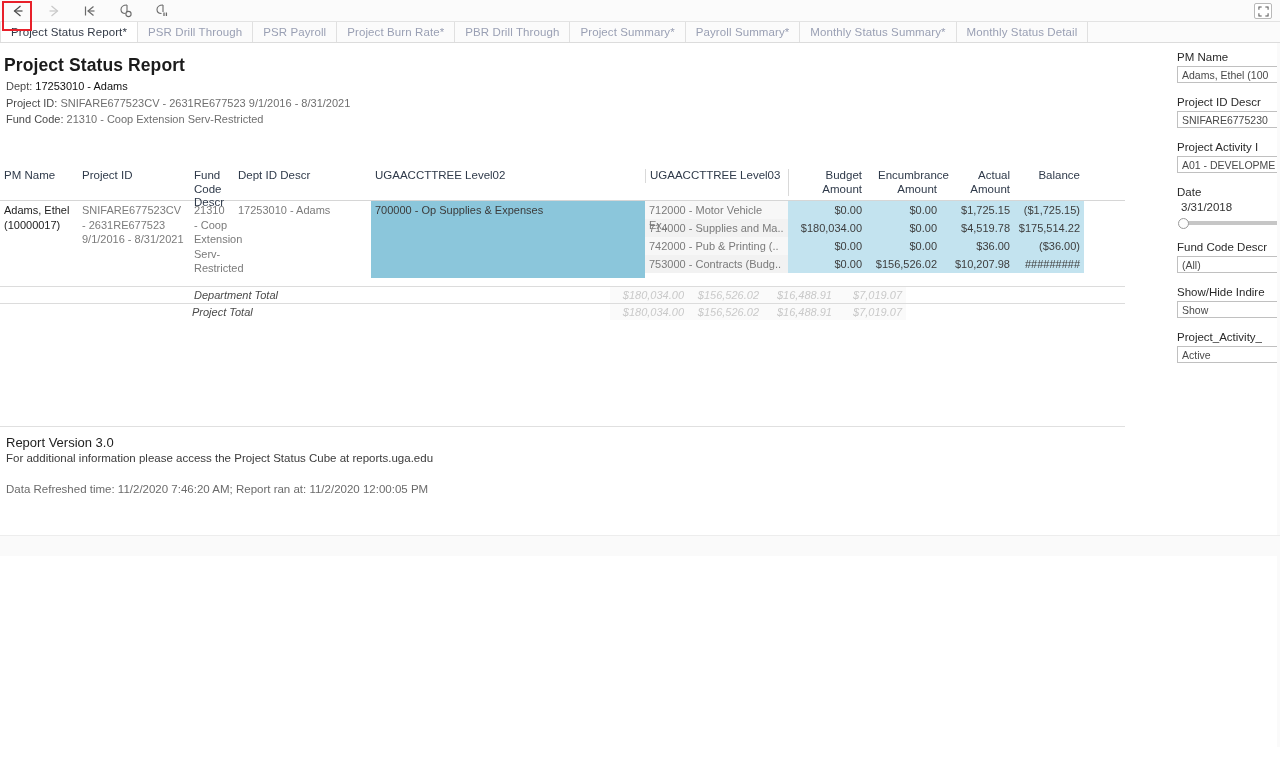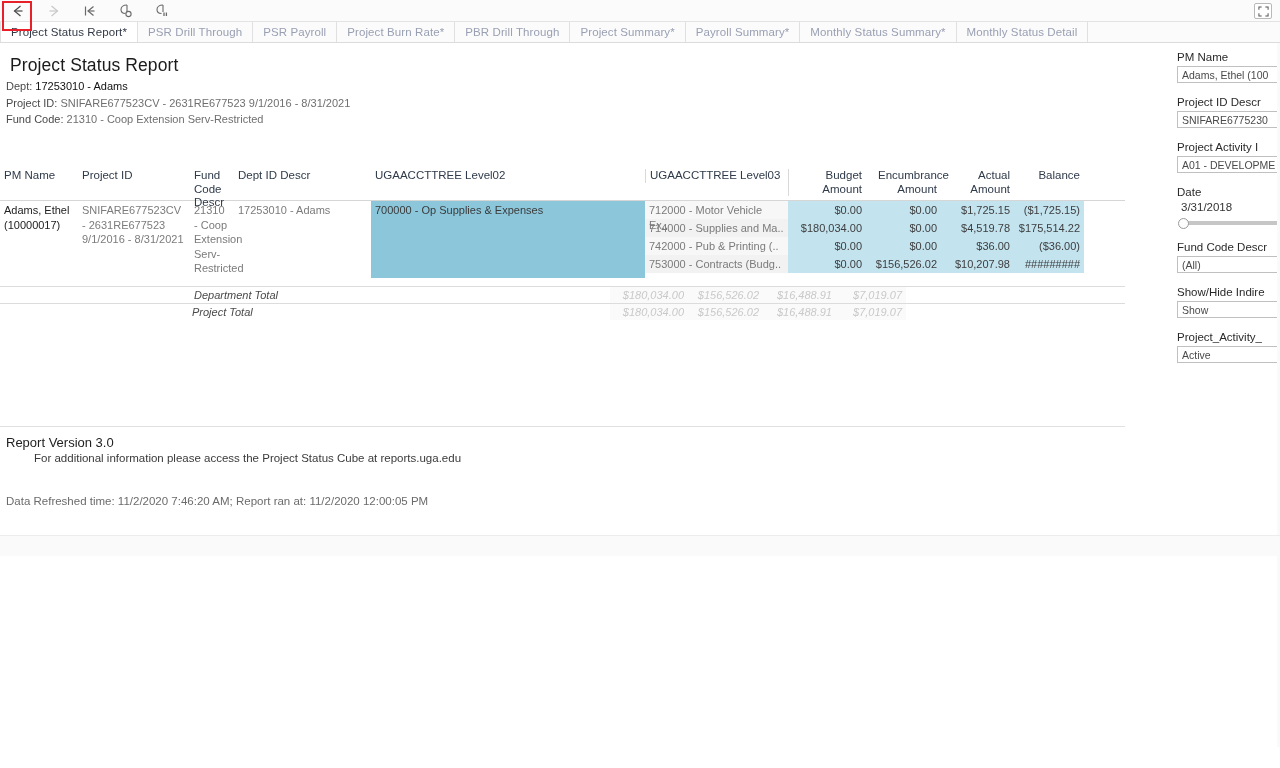--- a/index.html
+++ b/index.html
@@ -47,21 +47,21 @@
   }
   .tab.active { color:#333a47; background:#ffffff; }
   .tab:first-child { border-left:1px solid #e0e0e0; }
 
   
   .report {
     position:absolute; top:43px; left:0; width:1170px; height:725px;
     background:#fff; overflow:hidden;
   }
   .rpt-title {
-    font-size:17.5px; color:#1b1b1b; margin:12px 0 3px 10px; font-weight:400;
+    font-size:17.5px; color:#1b1b1b; margin:12px 0 3px 4px; font-weight:700;
     letter-spacing:.1px;
   }
   .meta-line { font-size:11px; color:#4a4a4a; margin:0 0 1px 6px; line-height:15.5px; }
   .meta-label { color:#4a4a4a; }
   .meta-val-strong { color:#111; }
   .meta-val-grey { color:#6f6f6f; }
 
   
   .tbl { position:absolute; left:0; top:118px; width:1125px; font-size:11px; }
   .thead {
@@ -94,22 +94,22 @@
   .num { text-align:right; }
   .rowh { height:18px; }
 
   .total-row { display:flex; font-size:11px; font-style:italic; }
   .total-lbl { color:#4a4a4a; padding:2px 4px; }
   .total-num { color:#c9c9c9; padding:2px 4px; text-align:right; background:#fafafa; }
   .total-sep-top { border-top:1px solid #dcdcdc; }
 
   .footer { position:absolute; left:6px; top:274px; width:1100px; }
   .fv { font-size:13px; color:#222; margin-bottom:2px; }
-  .fi { font-size:11.5px; color:#3a3a3a;margin-left:28px; }
-  .fd { font-size:11.5px; color:#6b6b6b; margin-top:31px; }
+  .fi { font-size:11.5px; color:#3a3a3a; }
+  .fd { font-size:11.5px; color:#6b6b6b; margin-top:19px; }
   .hr-top { position:absolute; left:0; top:265px; width:1125px; border-top:1px solid #e0e0e0; }
 
   
   .filters {
     position:absolute; top:43px; right:0; width:110px; height:725px;
     background:#fff; border-left:1px solid #ffffff; padding:8px 0 0 6px;
   }
   .flt { margin-bottom:13px; }
   .flt-label { font-size:11.5px; color:#2a2a2a; margin-bottom:3px; white-space:nowrap; }
   .flt-box {

